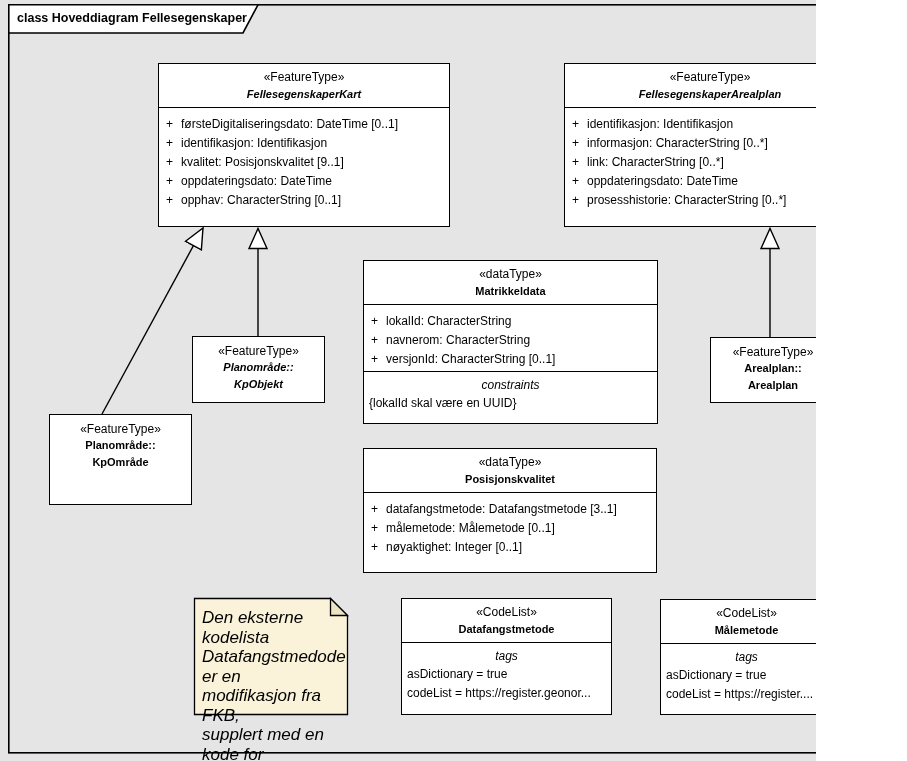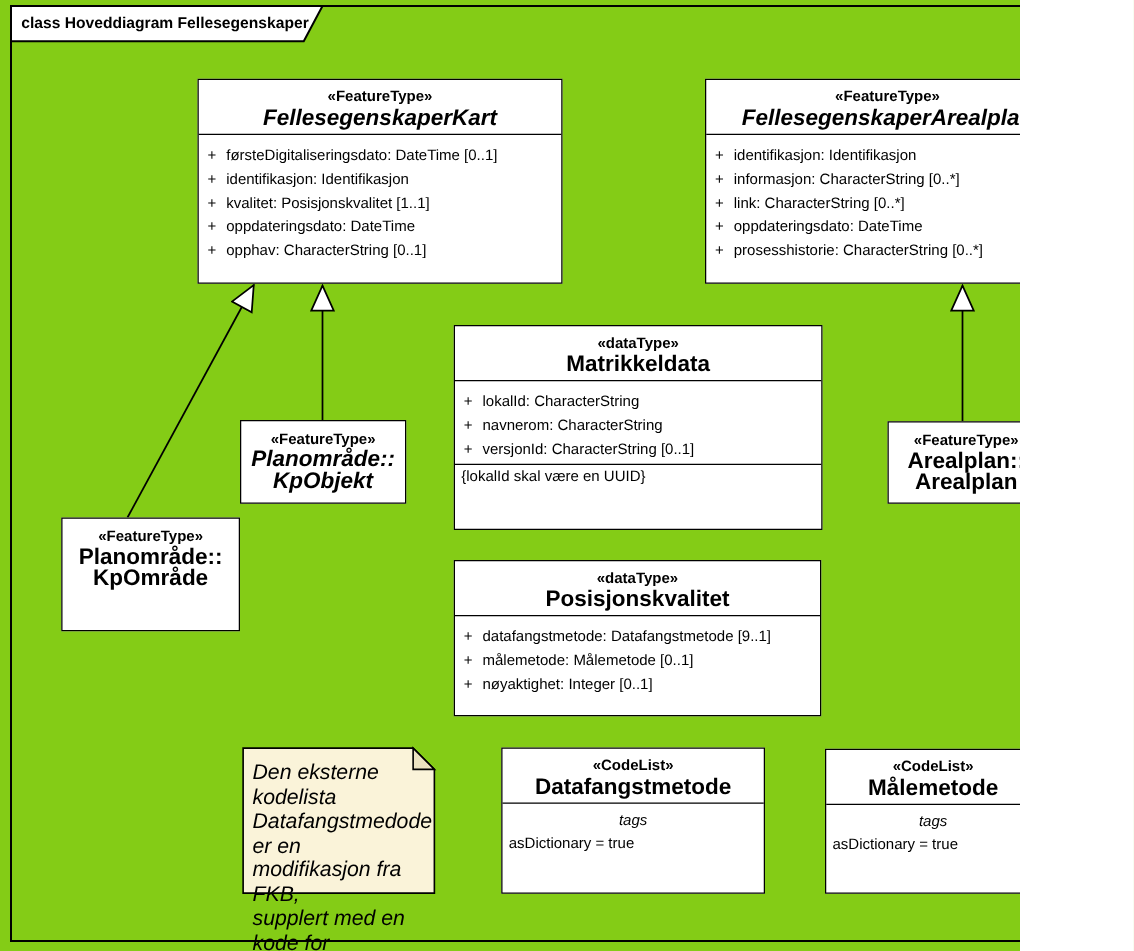--- a/index.html
+++ b/index.html
@@ -1,32 +1,32 @@
 <!DOCTYPE html>
 <html><head>
 <meta charset="utf-8">
 <style>
   html, body { margin:0; padding:0; background:#ffffff; }
   .canvas {
-    position:relative; width:816px; height:761px; background:#84cc16;
+    position:relative; width:816px; height:761px; background:#e5e5e5;
     font-family:"Liberation Sans", sans-serif; color:#000;
     overflow:hidden;
   }
   svg.layer { position:absolute; left:0; top:0; }
 
   .uml-box {
     position:absolute; background:#ffffff; border:1.5px solid #000;
     box-sizing:border-box;
   }
   .hdr {
     border-bottom:1.5px solid #000; text-align:center;
     padding:5px 2px 4px 2px;
   }
-  .stereo { font-size:12px; line-height:16px; font-weight:bold; }
-  .cname  { font-size:18px; line-height:18px; font-weight:bold; }
+  .stereo { font-size:12px; line-height:16px; font-weight:normal; }
+  .cname  { font-size:11px; line-height:18px; font-weight:bold; }
   .italic { font-style:italic; }
 
   .attrs { padding-top:7px; }
   .attr-row { display:flex; font-size:12px; line-height:19px; white-space:nowrap; }
   .vis  { flex:0 0 22px; padding-left:7px; box-sizing:border-box; }
   .atext { flex:1 1 auto; }
 
   .sec { border-top:1.5px solid #000; }
   .sec-label { text-align:center; font-style:italic; font-size:12px; line-height:18px; padding-top:4px; }
   .sec-row { font-size:12px; line-height:19px; padding-left:5px; white-space:nowrap; }
@@ -84,21 +84,21 @@
           <span class="atext">førsteDigitaliseringsdato: DateTime [0..1]</span>
         </div>
 
         <div class="attr-row">
           <span class="vis">+</span>
           <span class="atext">identifikasjon: Identifikasjon</span>
         </div>
 
         <div class="attr-row">
           <span class="vis">+</span>
-          <span class="atext">kvalitet: Posisjonskvalitet [1..1]</span>
+          <span class="atext">kvalitet: Posisjonskvalitet [9..1]</span>
         </div>
 
         <div class="attr-row">
           <span class="vis">+</span>
           <span class="atext">oppdateringsdato: DateTime</span>
         </div>
 
         <div class="attr-row">
           <span class="vis">+</span>
           <span class="atext">opphav: CharacterString [0..1]</span>
@@ -156,37 +156,38 @@
           <span class="vis">+</span>
           <span class="atext">navnerom: CharacterString</span>
         </div>
 
         <div class="attr-row">
           <span class="vis">+</span>
           <span class="atext">versjonId: CharacterString [0..1]</span>
         </div>
       </div>
     <div class="sec">
+      <div class="sec-label">constraints</div>
       <div>
 
           <div class="sec-row">{lokalId skal være en UUID}</div>
         </div>
     </div>
   </div>
 
   <div class="uml-box" style="left:363px; top:448px; width:294px; height:125px;">
     <div class="hdr">
       <div class="stereo">«dataType»</div>
       <div class="cname">Posisjonskvalitet</div>
     </div>
     <div class="attrs">
 
         <div class="attr-row">
           <span class="vis">+</span>
-          <span class="atext">datafangstmetode: Datafangstmetode [9..1]</span>
+          <span class="atext">datafangstmetode: Datafangstmetode [3..1]</span>
         </div>
 
         <div class="attr-row">
           <span class="vis">+</span>
           <span class="atext">målemetode: Målemetode [0..1]</span>
         </div>
 
         <div class="attr-row">
           <span class="vis">+</span>
           <span class="atext">nøyaktighet: Integer [0..1]</span>
@@ -228,32 +229,34 @@
     <div class="hdr">
       <div class="stereo">«CodeList»</div>
       <div class="cname">Datafangstmetode</div>
     </div>
     <div>
       <div class="sec-label">tags</div>
       <div>
 
           <div class="sec-row">asDictionary = true</div>
 
+          <div class="sec-row">codeList = https://register.geonor...</div>
         </div>
     </div>
   </div>
 
   <div class="uml-box" style="left:660px; top:599px; width:173px; height:116px;">
     <div class="hdr">
       <div class="stereo">«CodeList»</div>
       <div class="cname">Målemetode</div>
     </div>
     <div>
       <div class="sec-label">tags</div>
       <div>
 
           <div class="sec-row">asDictionary = true</div>
 
+          <div class="sec-row">codeList = https://register....</div>
         </div>
     </div>
   </div>
 
 </div>
 
 </body></html>

